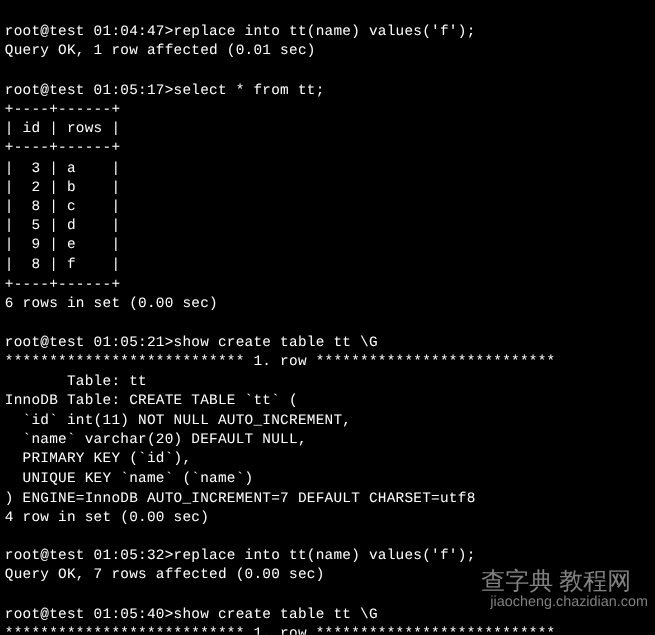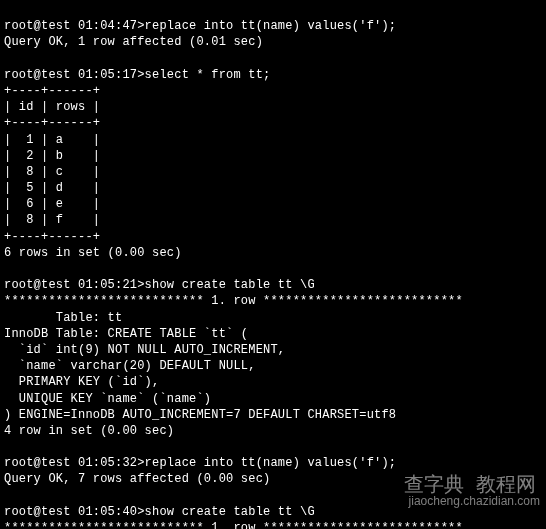--- a/index.html
+++ b/index.html
@@ -19,24 +19,24 @@
       position: relative;
       padding: 2px 4px;
     }
     .terminal {
       white-space: pre;
       letter-spacing: 0.2px;
     }
     .watermark1 {
       position: absolute;
       bottom: 30px;
-      right: 10px;
+      right: 20px;
       color: rgba(255,255,255,0.5);
       font-size: 20px;
-      font-family: Liberation Mono, monospace;
+      font-family: Liberation Serif, serif;
       pointer-events: none;
     }
     .watermark2 {
       position: absolute;
       bottom: 20px;
       right: 6px;
       color: rgba(180,180,180,0.7);
       font-size: 12px;
       font-family: Arial, sans-serif;
       pointer-events: none;
@@ -46,34 +46,34 @@
 <body>
 
 <div class="terminal">
 <span>root@test 01:04:47&gt;replace into tt(name) values('f');</span>
 <span>Query OK, 1 row affected (0.01 sec)</span>
 
 <span>root@test 01:05:17&gt;select * from tt;</span>
 <span>+----+------+</span>
 <span>| id | rows |</span>
 <span>+----+------+</span>
-<span>|  1 | a    |</span>
+<span>|  3 | a    |</span>
 <span>|  2 | b    |</span>
 <span>|  8 | c    |</span>
 <span>|  5 | d    |</span>
-<span>|  6 | e    |</span>
+<span>|  9 | e    |</span>
 <span>|  8 | f    |</span>
 <span>+----+------+</span>
 <span>6 rows in set (0.00 sec)</span>
 
 <span>root@test 01:05:21&gt;show create table tt \G</span>
 <span>*************************** 1. row ***************************</span>
 <span>       Table: tt</span>
 <span>InnoDB Table: CREATE TABLE `tt` (</span>
-<span>  `id` int(9) NOT NULL AUTO_INCREMENT,</span>
+<span>  `id` int(11) NOT NULL AUTO_INCREMENT,</span>
 <span>  `name` varchar(20) DEFAULT NULL,</span>
 <span>  PRIMARY KEY (`id`),</span>
 <span>  UNIQUE KEY `name` (`name`)</span>
 <span>) ENGINE=InnoDB AUTO_INCREMENT=7 DEFAULT CHARSET=utf8</span>
 <span>4 row in set (0.00 sec)</span>
 
 <span>root@test 01:05:32&gt;replace into tt(name) values('f');</span>
 <span>Query OK, 7 rows affected (0.00 sec)</span>
 
 <span>root@test 01:05:40&gt;show create table tt \G</span>

